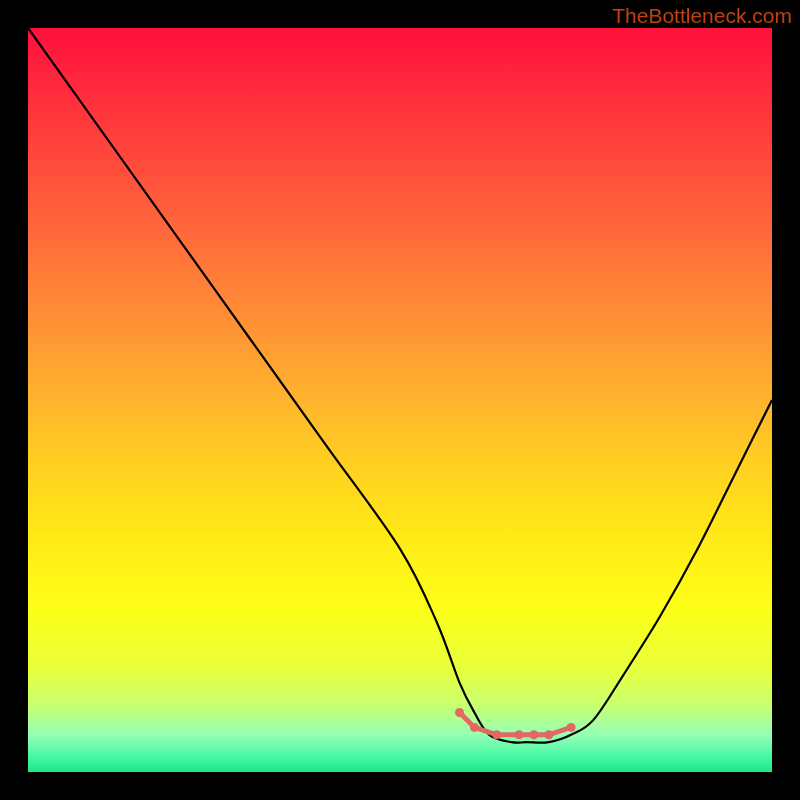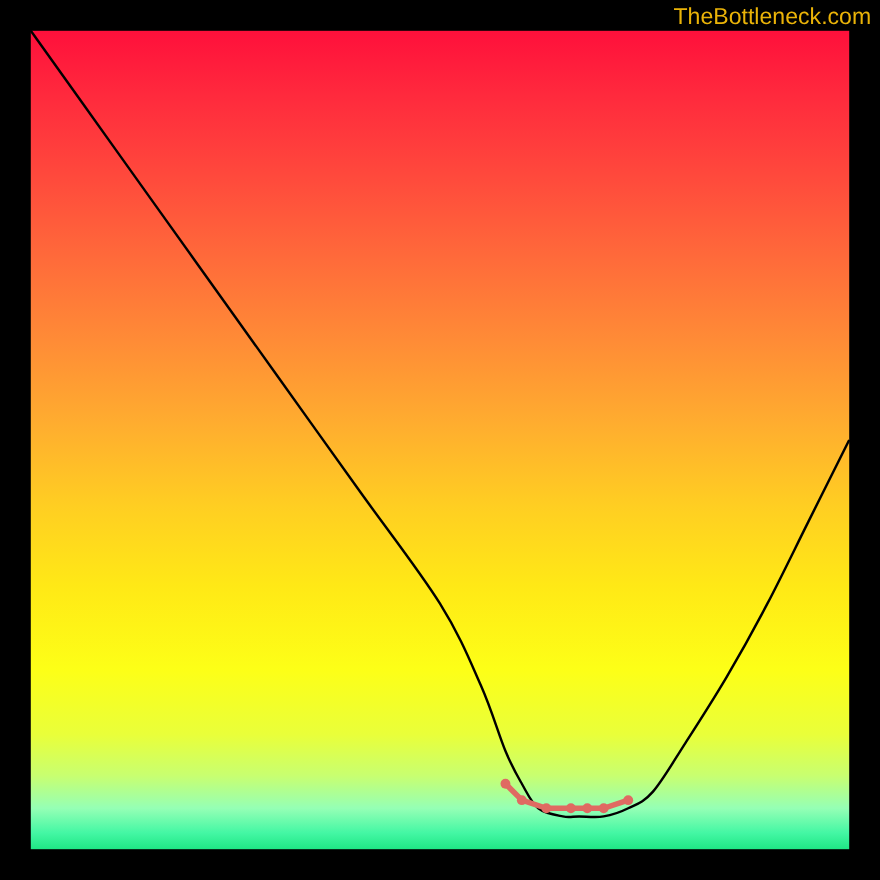--- a/index.html
+++ b/index.html
@@ -14,21 +14,21 @@
   .container {
     width: 800px;
     height: 800px;
     position: relative;
     background: #000;
   }
   .watermark {
     position: absolute;
     top: 4px;
     right: 8px;
-    color: #eab308;
+    color: #c2410c;
     font-size: 21px;
     font-weight: 500;
     z-index: 10;
   }
   .plot-area {
     position: absolute;
     left: 28px;
     top: 28px;
     width: 744px;
     height: 744px;

